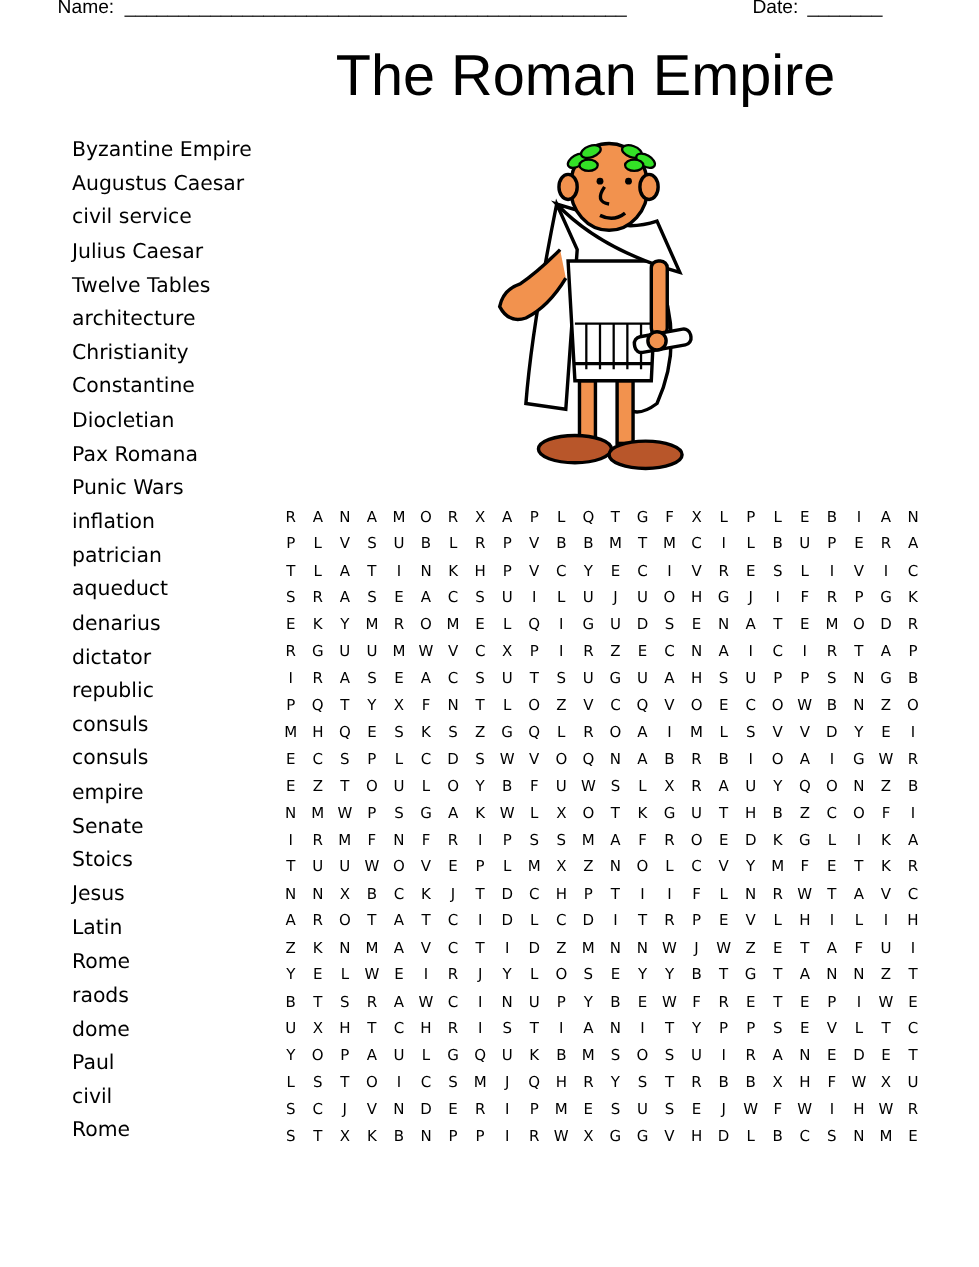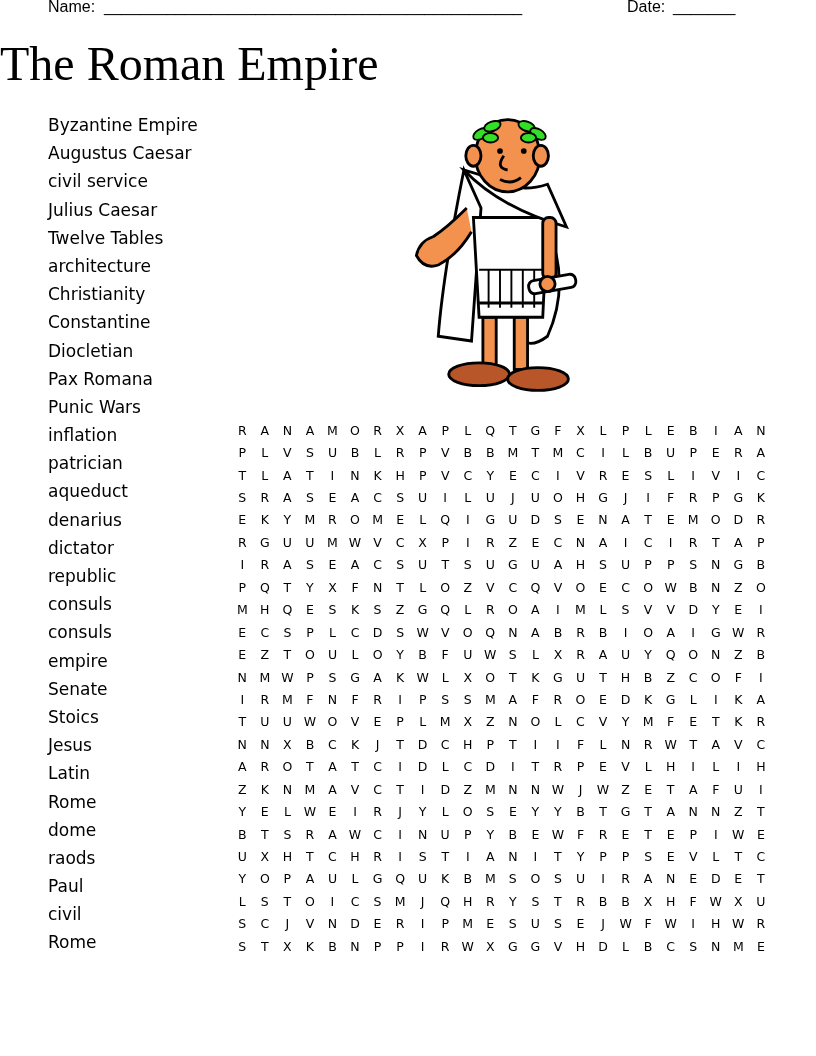--- a/index.html
+++ b/index.html
@@ -2,22 +2,22 @@
 <html><head>
 <meta charset="utf-8">
 <style>
   html, body { margin:0; padding:0; background:#fff; }
   body { width:816px; height:1056px; position:relative; overflow:hidden; font-family:"DejaVu Sans", sans-serif; color:#000; }
   .header-line { position:absolute; top:-2px; left:48px; width:700px; height:22px; font-family:"Liberation Sans", sans-serif; font-size:16px; }
   .name-label { position:absolute; left:0; top:0; }
   .name-blank { position:absolute; left:56px; top:0; }
   .date-label { position:absolute; left:579px; top:0; }
   .date-blank { position:absolute; left:625px; top:0; }
-  .title { position:absolute; top:34px; left:0; width:696px; text-align:left; font-size:48px; line-height:60px; font-family:Liberation Serif, serif; }
-  .word-list { position:absolute; left:48px; top:111px; margin:0; padding:0; list-style:none; }
+  .title { position:absolute; top:34px; left:0; width:696px; text-align:right; font-size:48px; line-height:60px; font-family:Liberation Sans, sans-serif; }
+  .word-list { position:absolute; left:60px; top:111px; margin:0; padding:0; list-style:none; }
   .word-list li { font-size:17px; line-height:28.2px; height:28.2px; white-space:nowrap; }
   .illustration { position:absolute; left:405px; top:108px; width:190px; height:295px; }
   .grid { position:absolute; left:231px; top:419px; border-collapse:collapse; }
   .grid td { width:22.55px; height:22.45px; padding:0; text-align:center; vertical-align:middle; font-size:12.5px; font-family:"DejaVu Sans", sans-serif; }
 </style>
 </head>
 <body>
 
 <div class="header-line">
   <span class="name-label">Name:</span>
@@ -47,22 +47,22 @@
     <li>dictator</li>
     <li>republic</li>
     <li>consuls</li>
     <li>consuls</li>
     <li>empire</li>
     <li>Senate</li>
     <li>Stoics</li>
     <li>Jesus</li>
     <li>Latin</li>
     <li>Rome</li>
+    <li>raods</li>
     <li>dome</li>
-    <li>raods</li>
     <li>Paul</li>
     <li>civil</li>
     <li>Rome</li>
   </ul>
 
 <div class="illustration">
   <svg width="190" height="295" viewBox="0 0 200 300">
 
     <path d="M62 60 Q40 170 35 235 L70 240 L80 100 Z" fill="#fff" stroke="#000" stroke-width="3"></path>
     <path d="M150 120 Q175 180 150 235 Q130 250 120 235" fill="none" stroke="#000" stroke-width="3"></path>

